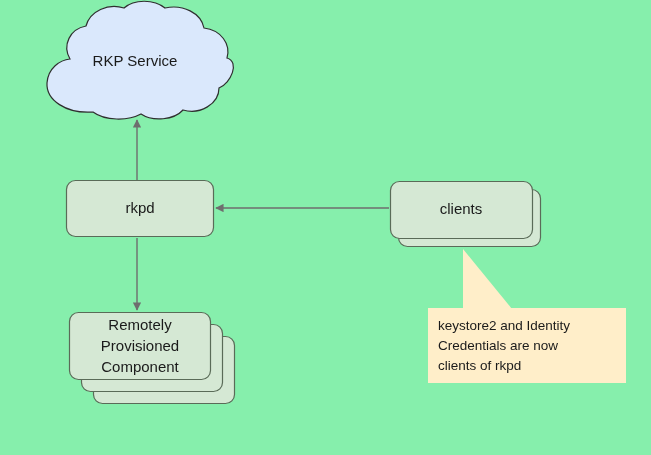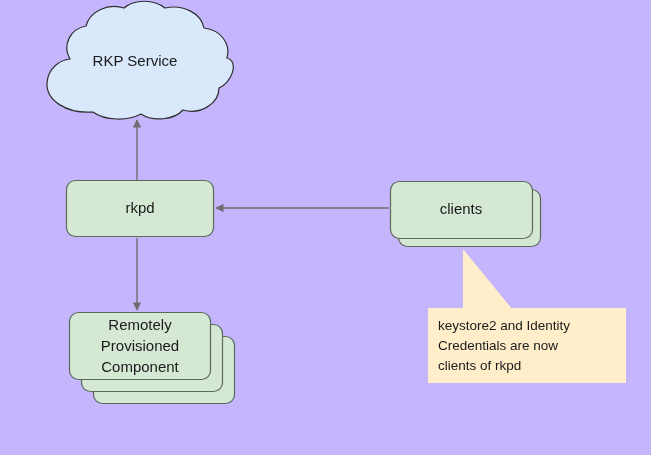--- a/index.html
+++ b/index.html
@@ -10,21 +10,21 @@
   body {
     width: 651px;
     height: 455px;
     overflow: hidden;
     font-family: "Liberation Sans", sans-serif;
   }
   #canvas {
     position: relative;
     width: 651px;
     height: 455px;
-    background: #c4b5fd;
+    background: #86efac;
   }
   #diagram-svg {
     position: absolute;
     left: 0;
     top: 0;
     width: 651px;
     height: 455px;
   }
   .node-label {
     font-family: "Liberation Sans", sans-serif;

